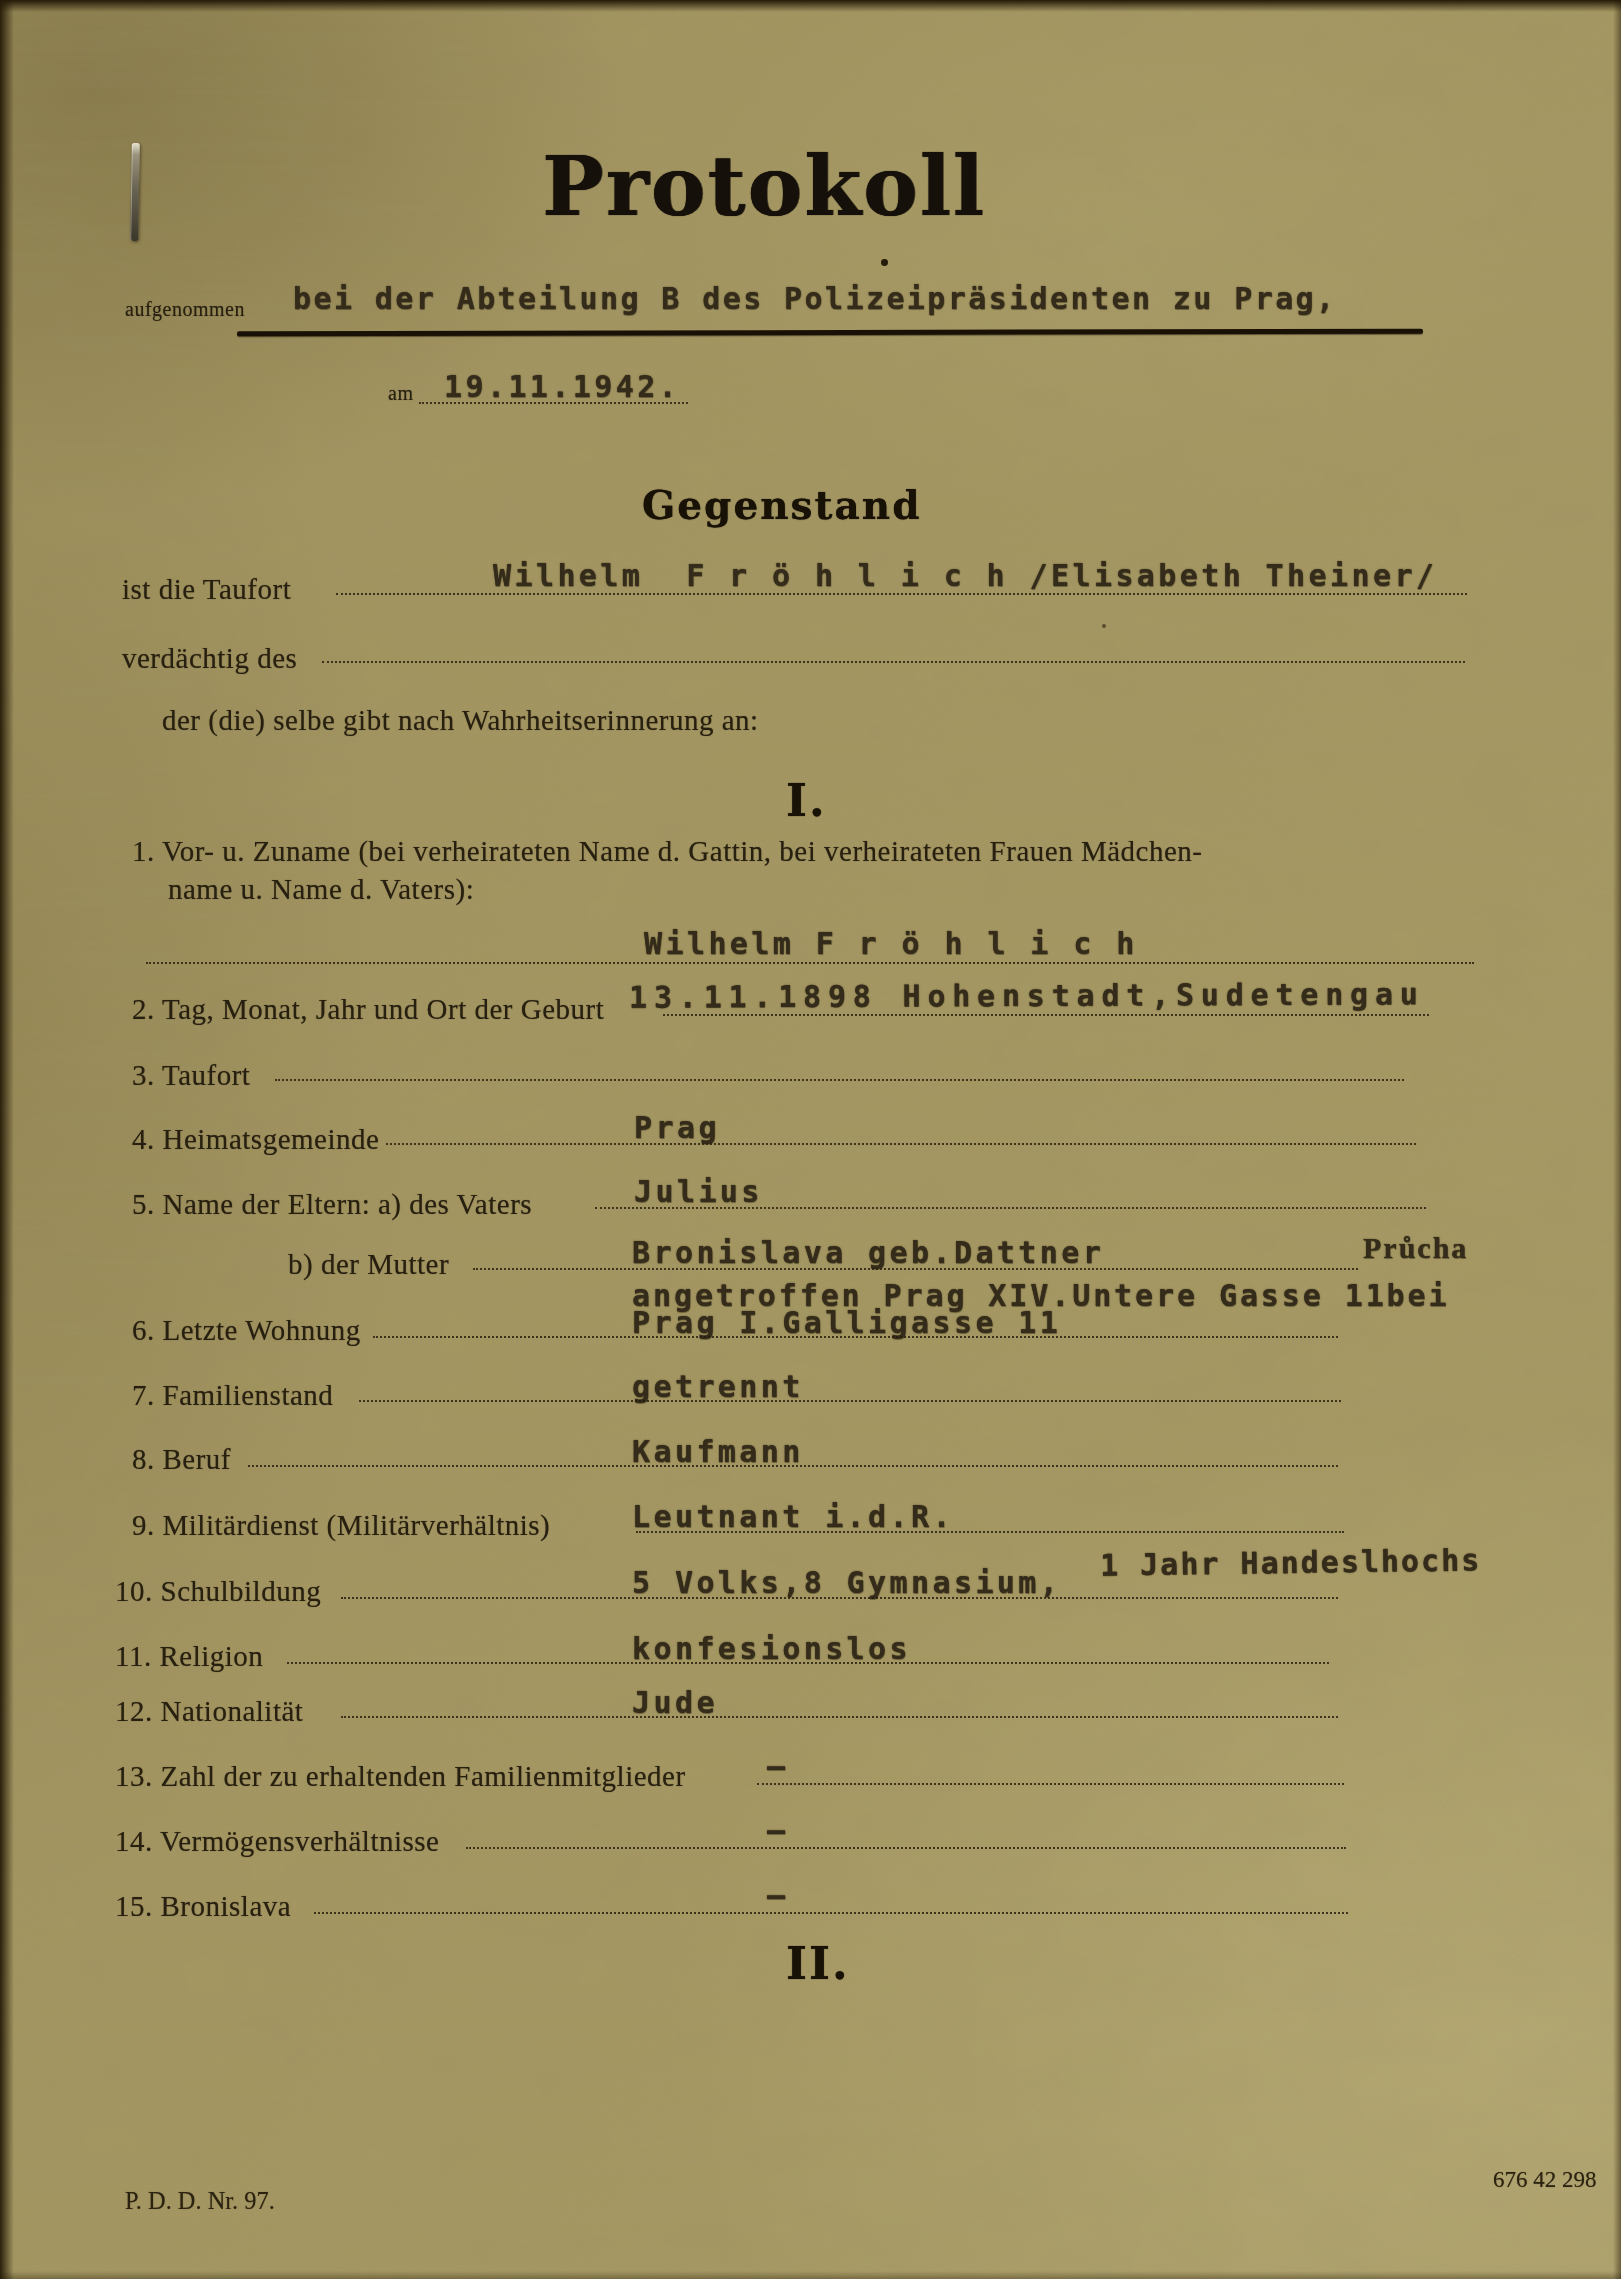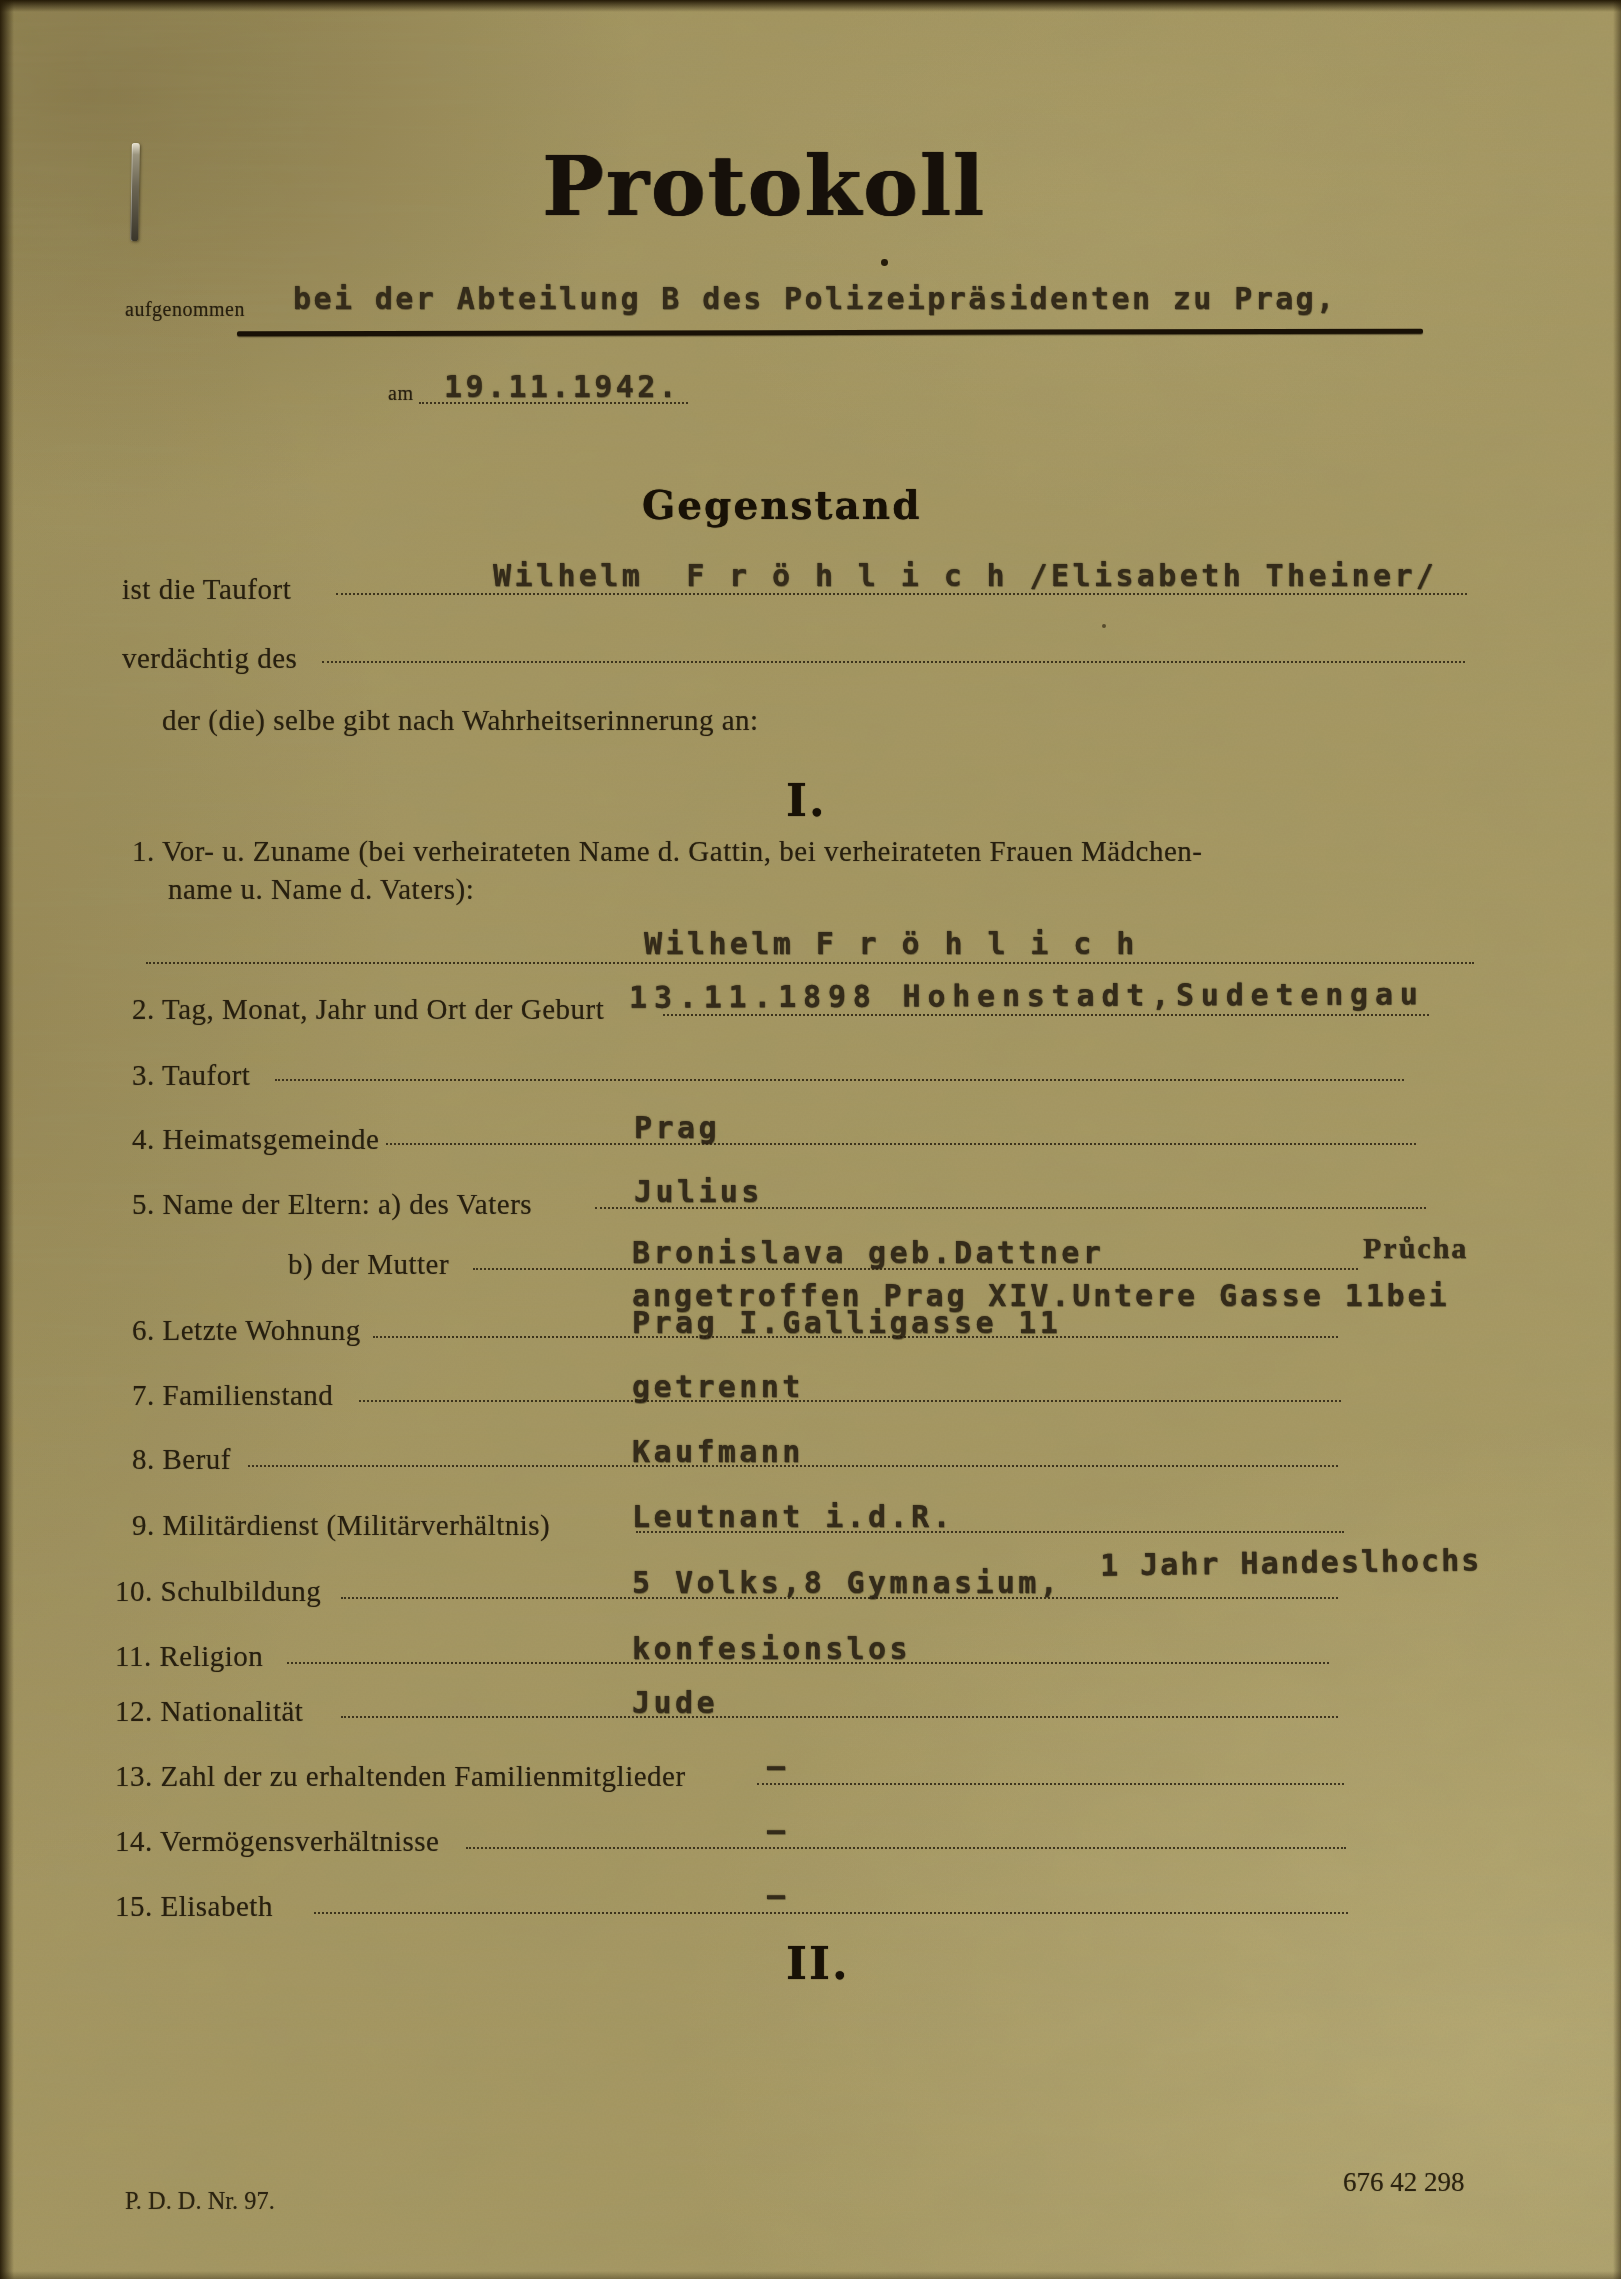--- a/index.html
+++ b/index.html
@@ -202,23 +202,23 @@
   <div class="abs dot" style="left:341px;top:1716px;width:997px;"></div>
 
   <div class="abs lbl" style="left:115px;top:1760px;"><span>13.</span><span> </span><span>Zahl der zu erhaltenden Familienmitglieder</span></div>
   <div class="abs typed" style="left:767px;top:1749px;">–</div>
   <div class="abs dot" style="left:757px;top:1783px;width:587px;"></div>
 
   <div class="abs lbl" style="left:115px;top:1825px;"><span>14.</span><span> </span><span>Vermögensverhältnisse</span></div>
   <div class="abs typed" style="left:767px;top:1813px;">–</div>
   <div class="abs dot" style="left:466px;top:1847px;width:880px;"></div>
 
-  <div class="abs lbl" style="left:115px;top:1890px;"><span>15.</span><span> </span><span>Elisabeth</span></div>
+  <div class="abs lbl" style="left:115px;top:1890px;"><span>15.</span><span> </span><span>Bronislava</span></div>
   <div class="abs typed" style="left:767px;top:1878px;">–</div>
   <div class="abs dot" style="left:314px;top:1912px;width:1034px;"></div>
 
   <div class="abs heading roman" style="left:786px;top:1937px;">II.</div>
 
   <div class="abs footer" style="left:125px;top:2187px;font-size:24.4px;">P. D. D. Nr. 97.</div>
-  <div class="abs footer" style="left:1343px;top:2167px;font-size:27px;">676 42 298</div>
+  <div class="abs footer" style="left:1493px;top:2167px;font-size:23px;">676 42 298</div>
 
 </div>
 
 
 </body></html>

